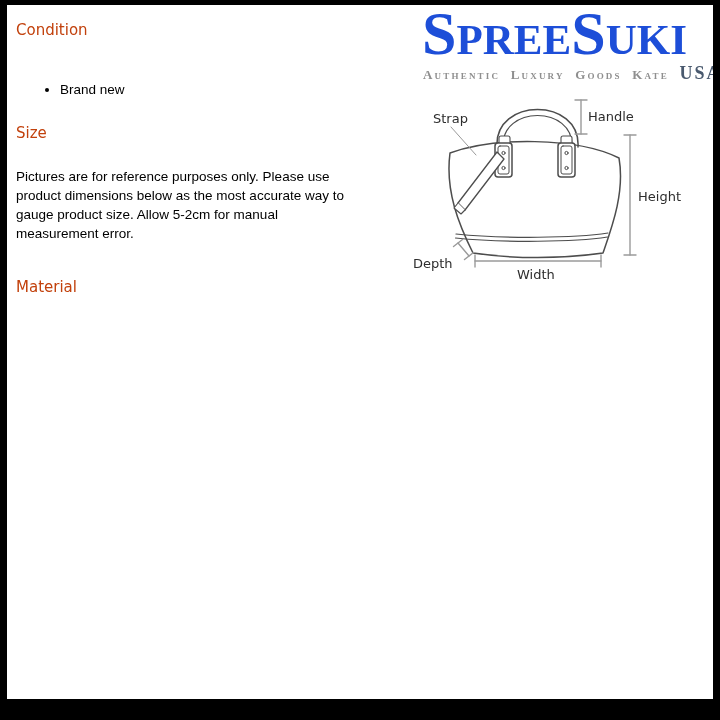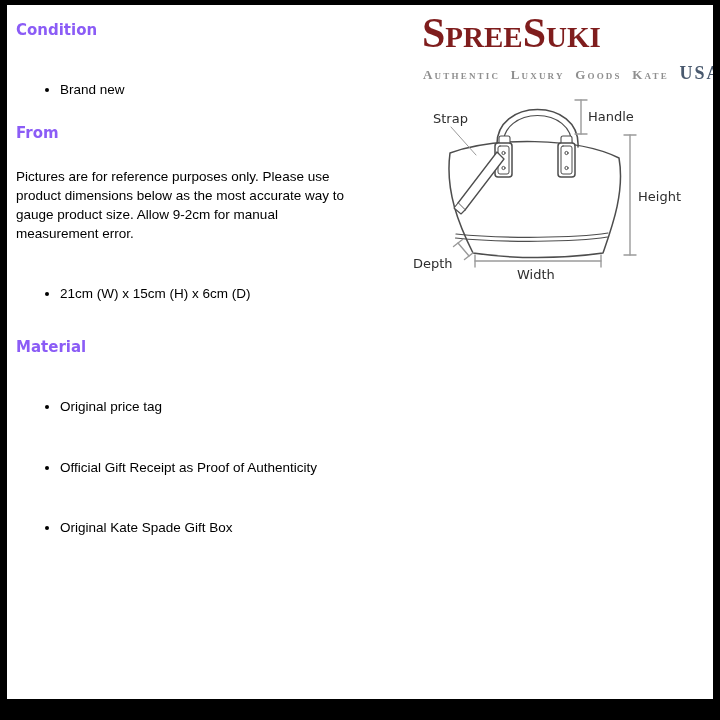--- a/index.html
+++ b/index.html
@@ -4,38 +4,38 @@
 <style>
   html,body{margin:0;padding:0;}
   .frame{position:relative;width:720px;height:720px;background:#000;overflow:hidden;}
   .content{
     position:absolute;left:7px;top:5px;width:706px;height:694px;
     background:#fff;overflow:hidden;
     padding:0 0 0 9px;box-sizing:border-box;
     font-family:"Liberation Sans",sans-serif;font-size:13.5px;color:#000;
   }
   h3{
-    font-family:"DejaVu Sans",sans-serif;font-size:15px;font-weight:bold;
-    line-height:17px;margin:25px 0 0 0;color:#8b5cf6;
+    font-family:"DejaVu Sans",sans-serif;font-size:15px;font-weight:normal;
+    line-height:17px;margin:25px 0 0 0;color:#c2410c;
   }
   h3.first{margin-top:17px;}
   h3.mt-xl{margin-top:36px;}
   h3.mt-xxl{margin-top:43px;}
   h3.mt-sm{margin-top:20px;}
   ul{margin:24px 0 0 0;padding:0 0 0 44px;}
   li{line-height:19.5px;margin-top:41px;}
   p{margin:25px 0 0 0;line-height:19px;}
   p.note{white-space:pre-line;max-width:392px;}
   p.footer{margin-top:20px;}
 
   .right-col{float:right;width:308px;height:296px;}
   .logo{
     margin:-3px 0 0 17px;line-height:62px;white-space:nowrap;
     font-family:"Liberation Serif",serif;font-weight:bold;
-    font-variant:small-caps;font-size:42px;color:#7f1d1d;
+    font-variant:small-caps;font-size:62px;color:#1d4ed8;
     letter-spacing:0px;
   }
   .tagline{
     margin:2px 0 0 18px;line-height:15px;white-space:nowrap;
     font-family:"Liberation Serif",serif;font-weight:bold;
     font-variant:small-caps;font-size:13px;color:#8f8f8f;
     letter-spacing:2.2px;word-spacing:5px;
   }
   .tagline .usa{
     font-variant:normal;font-size:18px;color:#49596e;letter-spacing:2px;
@@ -111,33 +111,25 @@
         <text x="8" y="181">Depth</text>
         <text x="112" y="192">Width</text>
       </svg>
     </div>
 
     <h3 class="first">Condition</h3>
     <ul>
       <li>Brand new</li>
     </ul>
 
-    <h3>From</h3>
+    <h3>Size</h3>
     <p class="note">Pictures are for reference purposes only. Please use
 product dimensions below as the most accurate way to
-gauge product size. Allow 9-2cm for manual
+gauge product size. Allow 5-2cm for manual
 measurement error.</p>
-    <ul>
-      <li>21cm (W) x 15cm (H) x 6cm (D)</li>
-    </ul>
 
     <h3 class="mt-xl">Material</h3>
 
 
-    <ul>
-      <li>Original price tag</li>
-      <li>Official Gift Receipt as Proof of Authenticity</li>
-      <li>Original Kate Spade Gift Box</li>
-    </ul>
 
 
   </div>
 </div>
 
 </body></html>

